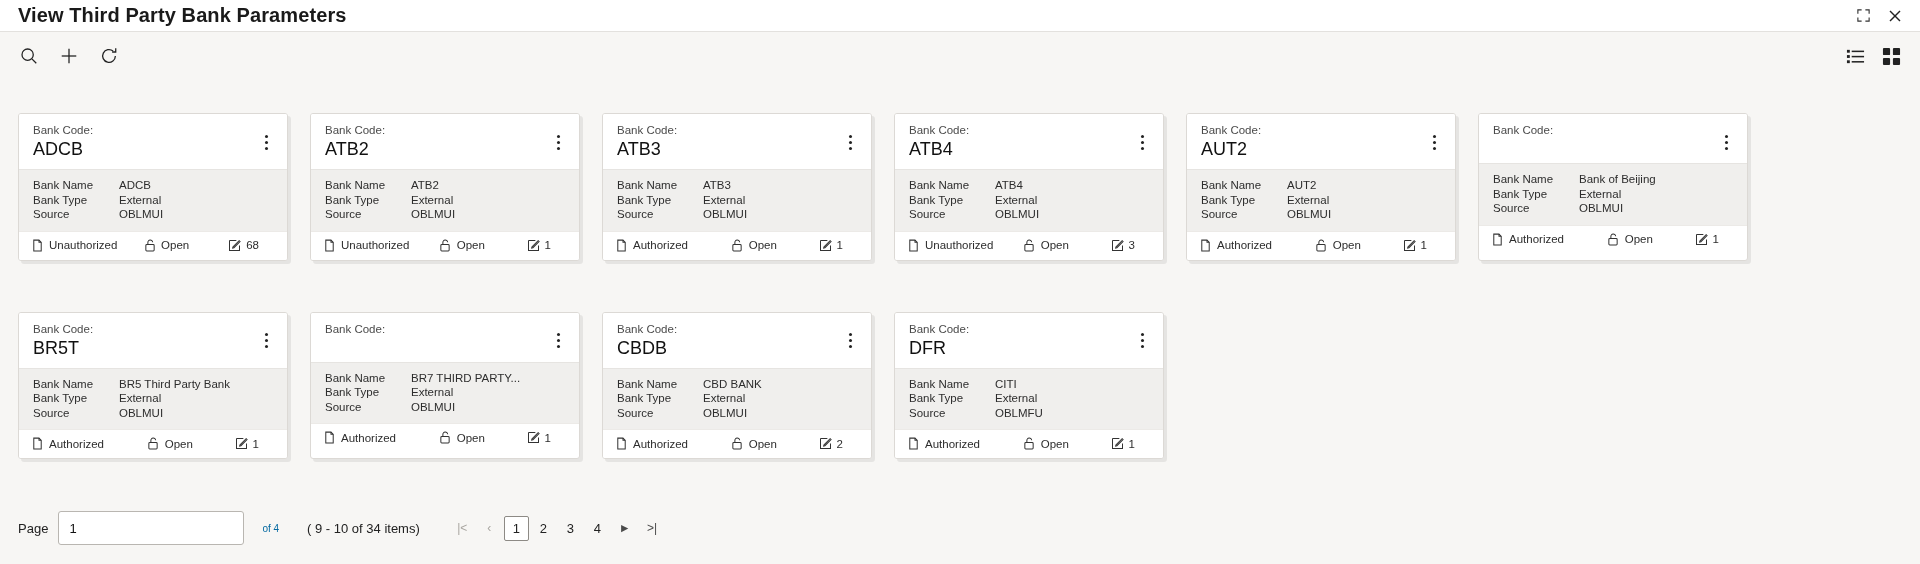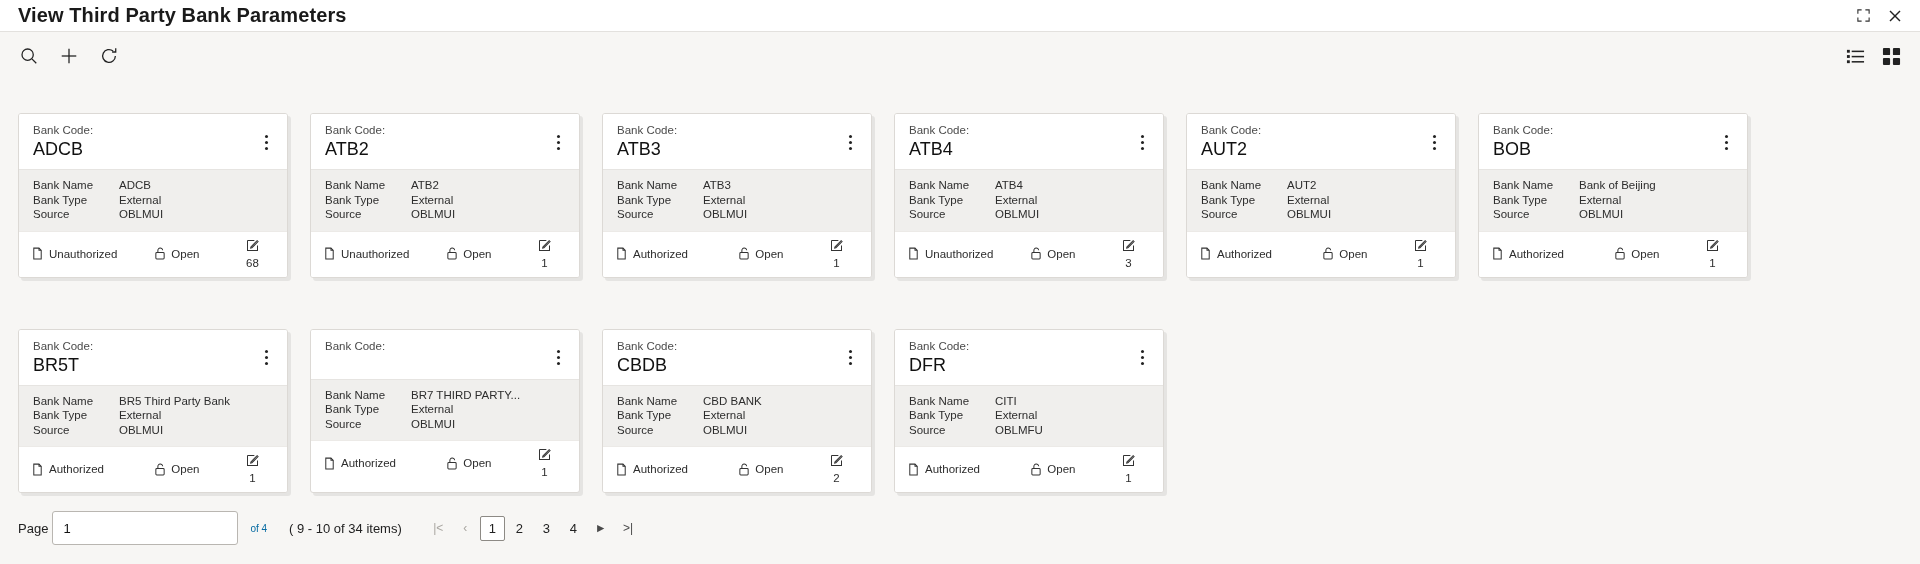--- a/index.html
+++ b/index.html
@@ -140,33 +140,33 @@
   .foot-item {
     display: flex;
     align-items: center;
     gap: 5px;
     font-size: 11.5px;
     color: #2d2d2d;
     white-space: nowrap;
   }
   .foot-item.status { flex: 1.35; }
   .foot-item.state { flex: 1; }
-  .foot-item.count { margin-left: auto; flex-direction: column; }
+  .foot-item.count { margin-left: auto; }
   .mini-icon { width: 13px; height: 13px; display: inline-flex; align-items: center; justify-content: center; color: #333; }
 
   
   .pager {
     position: absolute;
     left: 0; right: 0;
     bottom: 0;
     height: 72px;
     display: flex;
     align-items: center;
     padding: 0 18px;
-    gap: 4px;
+    gap: 10px;
     background: transparent;
   }
   .pager-label { font-size: 13px; color: #222; }
   .page-input {
     width: 186px; height: 34px;
     border: 1px solid #b9b6b1;
     border-radius: 3px;
     background: #fff;
     font-size: 13px;
     padding: 0 10px;
@@ -532,21 +532,20 @@
               </svg>
             </span>
             <span>1</span>
           </div>
         </div>
       </div>
       <div class="card">
         <div class="card-head">
           <div class="card-head-text">
             <div class="card-label">Bank Code:</div>
-            <div class="card-code">BOB</div>
           </div>
           <div class="kebab">
             <i></i>
             <i></i>
             <i></i>
           </div>
         </div>
         <div class="card-body">
           <div class="body-labels">
             <div>Bank Name</div>

